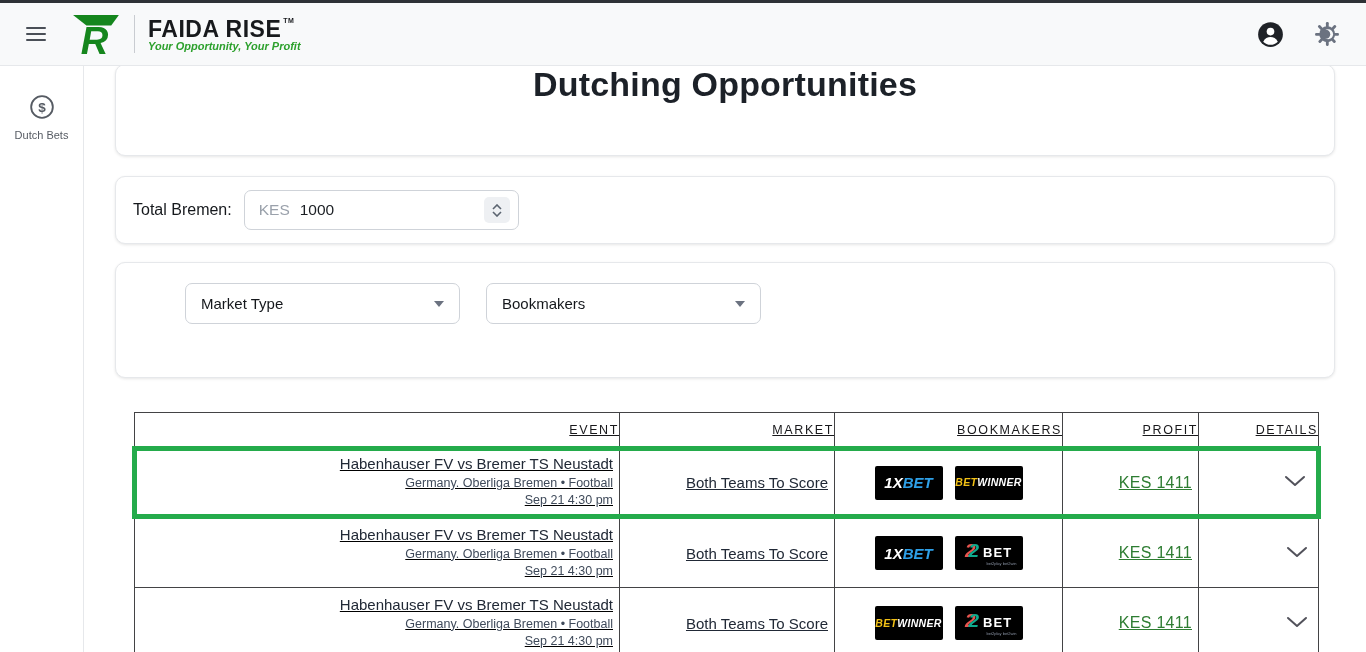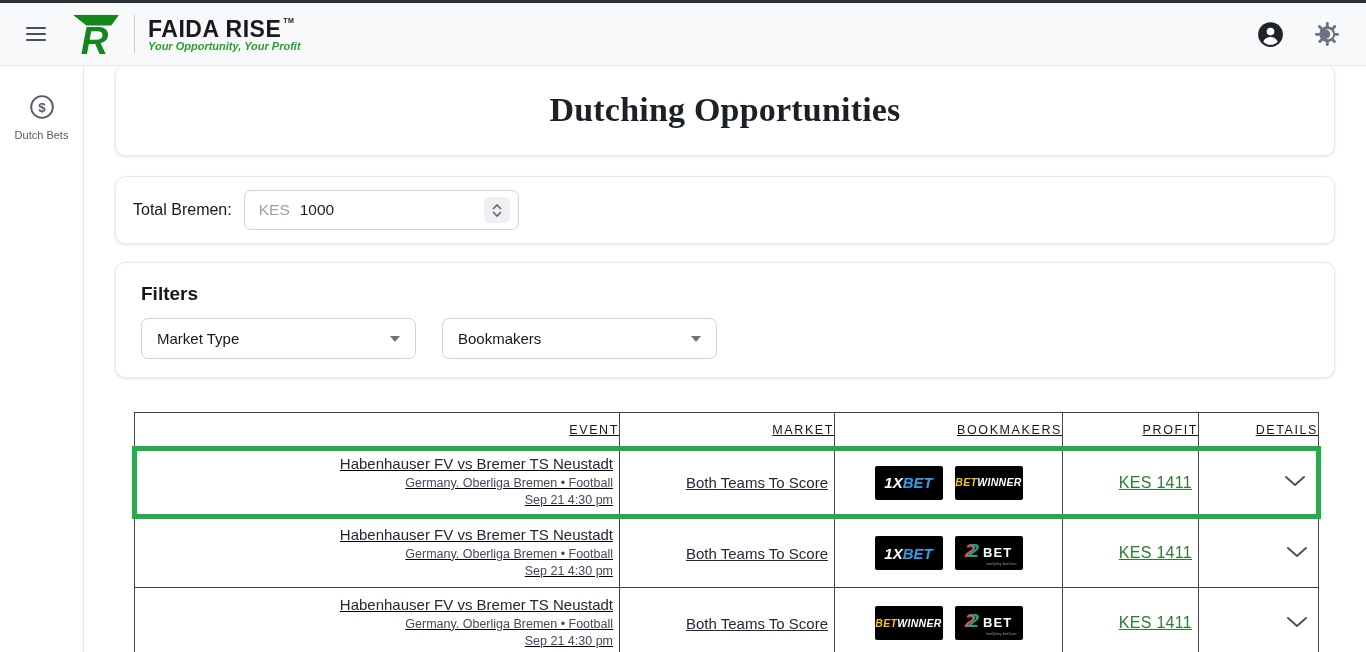--- a/index.html
+++ b/index.html
@@ -25,35 +25,35 @@
 
   
   .app-body { display:flex; height:586px; }
   .sidebar { width:84px; border-right:1px solid #e6e8eb; padding-top:28px; flex-shrink:0; }
   .sidebar-item { display:flex; flex-direction:column; align-items:center; gap:9px; cursor:pointer; }
   .sidebar-label { font-size:11px; color:#565b63; }
   .main { flex:1; overflow:hidden; height:100%; position:relative; padding-left:31px; }
 
   .card { width:1220px; background:#fff; border:1px solid #e6e8eb; border-radius:10px;
     box-shadow:0 1px 3px rgba(0,0,0,.10); }
-  .title-card { margin-top:-2px; height:92px; display:flex; align-items:center; justify-content:center;font-family:Liberation Serif, serif; }
+  .title-card { margin-top:-2px; height:92px; display:flex; justify-content:center; }
   .page-title { font-size:34px; font-weight:800; color:#1c2128; letter-spacing:.2px; }
 
   .stake-card { margin-top:20px; height:68px; display:flex; align-items:center; padding:0 17px; }
   .stake-label { font-size:16px; color:#15181c; margin-right:12px; }
   .stake-input { width:275px; height:40px; border:1px solid #cfd3d9; border-radius:7px;
     display:flex; align-items:center; padding:0 8px 0 14px; background:#fff; cursor:text; }
   .stake-currency { font-size:15.5px; color:#9aa1ab; margin-right:10px; }
   .stake-value { font-size:15.5px; color:#1b1f24; flex:1; }
   .stepper { width:26px; height:26px; background:#eef0f3; border-radius:5px;
     display:flex; flex-direction:column; align-items:center; justify-content:center; gap:1px; cursor:pointer; }
 
   .filters-card { margin-top:18px; height:116px; padding:20px 25px 0 25px; }
   .filters-heading { font-size:19px; font-weight:800; color:#15181c; margin-bottom:13px; }
-  .filters-row { display:flex; gap:26px; }
+  .filters-row { display:flex; gap:26px;margin-left:44px; }
   .dropdown { width:275px; height:41px; border:1px solid #cfd3d9; border-radius:7px;
     display:flex; align-items:center; justify-content:space-between; padding:0 15px; cursor:pointer; background:#fff; }
   .dropdown-label { font-size:15px; color:#15181c; }
   .caret { width:0; height:0; border-left:5px solid transparent; border-right:5px solid transparent;
     border-top:6px solid #6b7280; }
 
   
   .table-wrap { margin:34px 0 0 17px; }
   table { border-collapse:collapse; width:1184px; table-layout:fixed; }
   th, td { border:1px solid #434345; text-align:right; vertical-align:middle; background:#fff;text-decoration:underline; }
@@ -160,21 +160,20 @@
             <path d="M1 5 L5 1 L9 5" fill="none" stroke="#5b6470" stroke-width="1.6"></path>
           </svg>
           <svg width="10" height="6" viewBox="0 0 10 6">
             <path d="M1 1 L5 5 L9 1" fill="none" stroke="#5b6470" stroke-width="1.6"></path>
           </svg>
         </div>
       </div>
     </section>
 
     <section class="card filters-card">
-      <h2 class="filters-heading">Filters</h2>
       <div class="filters-row">
         <div class="dropdown">
           <span class="dropdown-label">Market Type</span>
           <span class="caret"></span>
         </div>
         <div class="dropdown">
           <span class="dropdown-label">Bookmakers</span>
           <span class="caret"></span>
         </div>
       </div>

